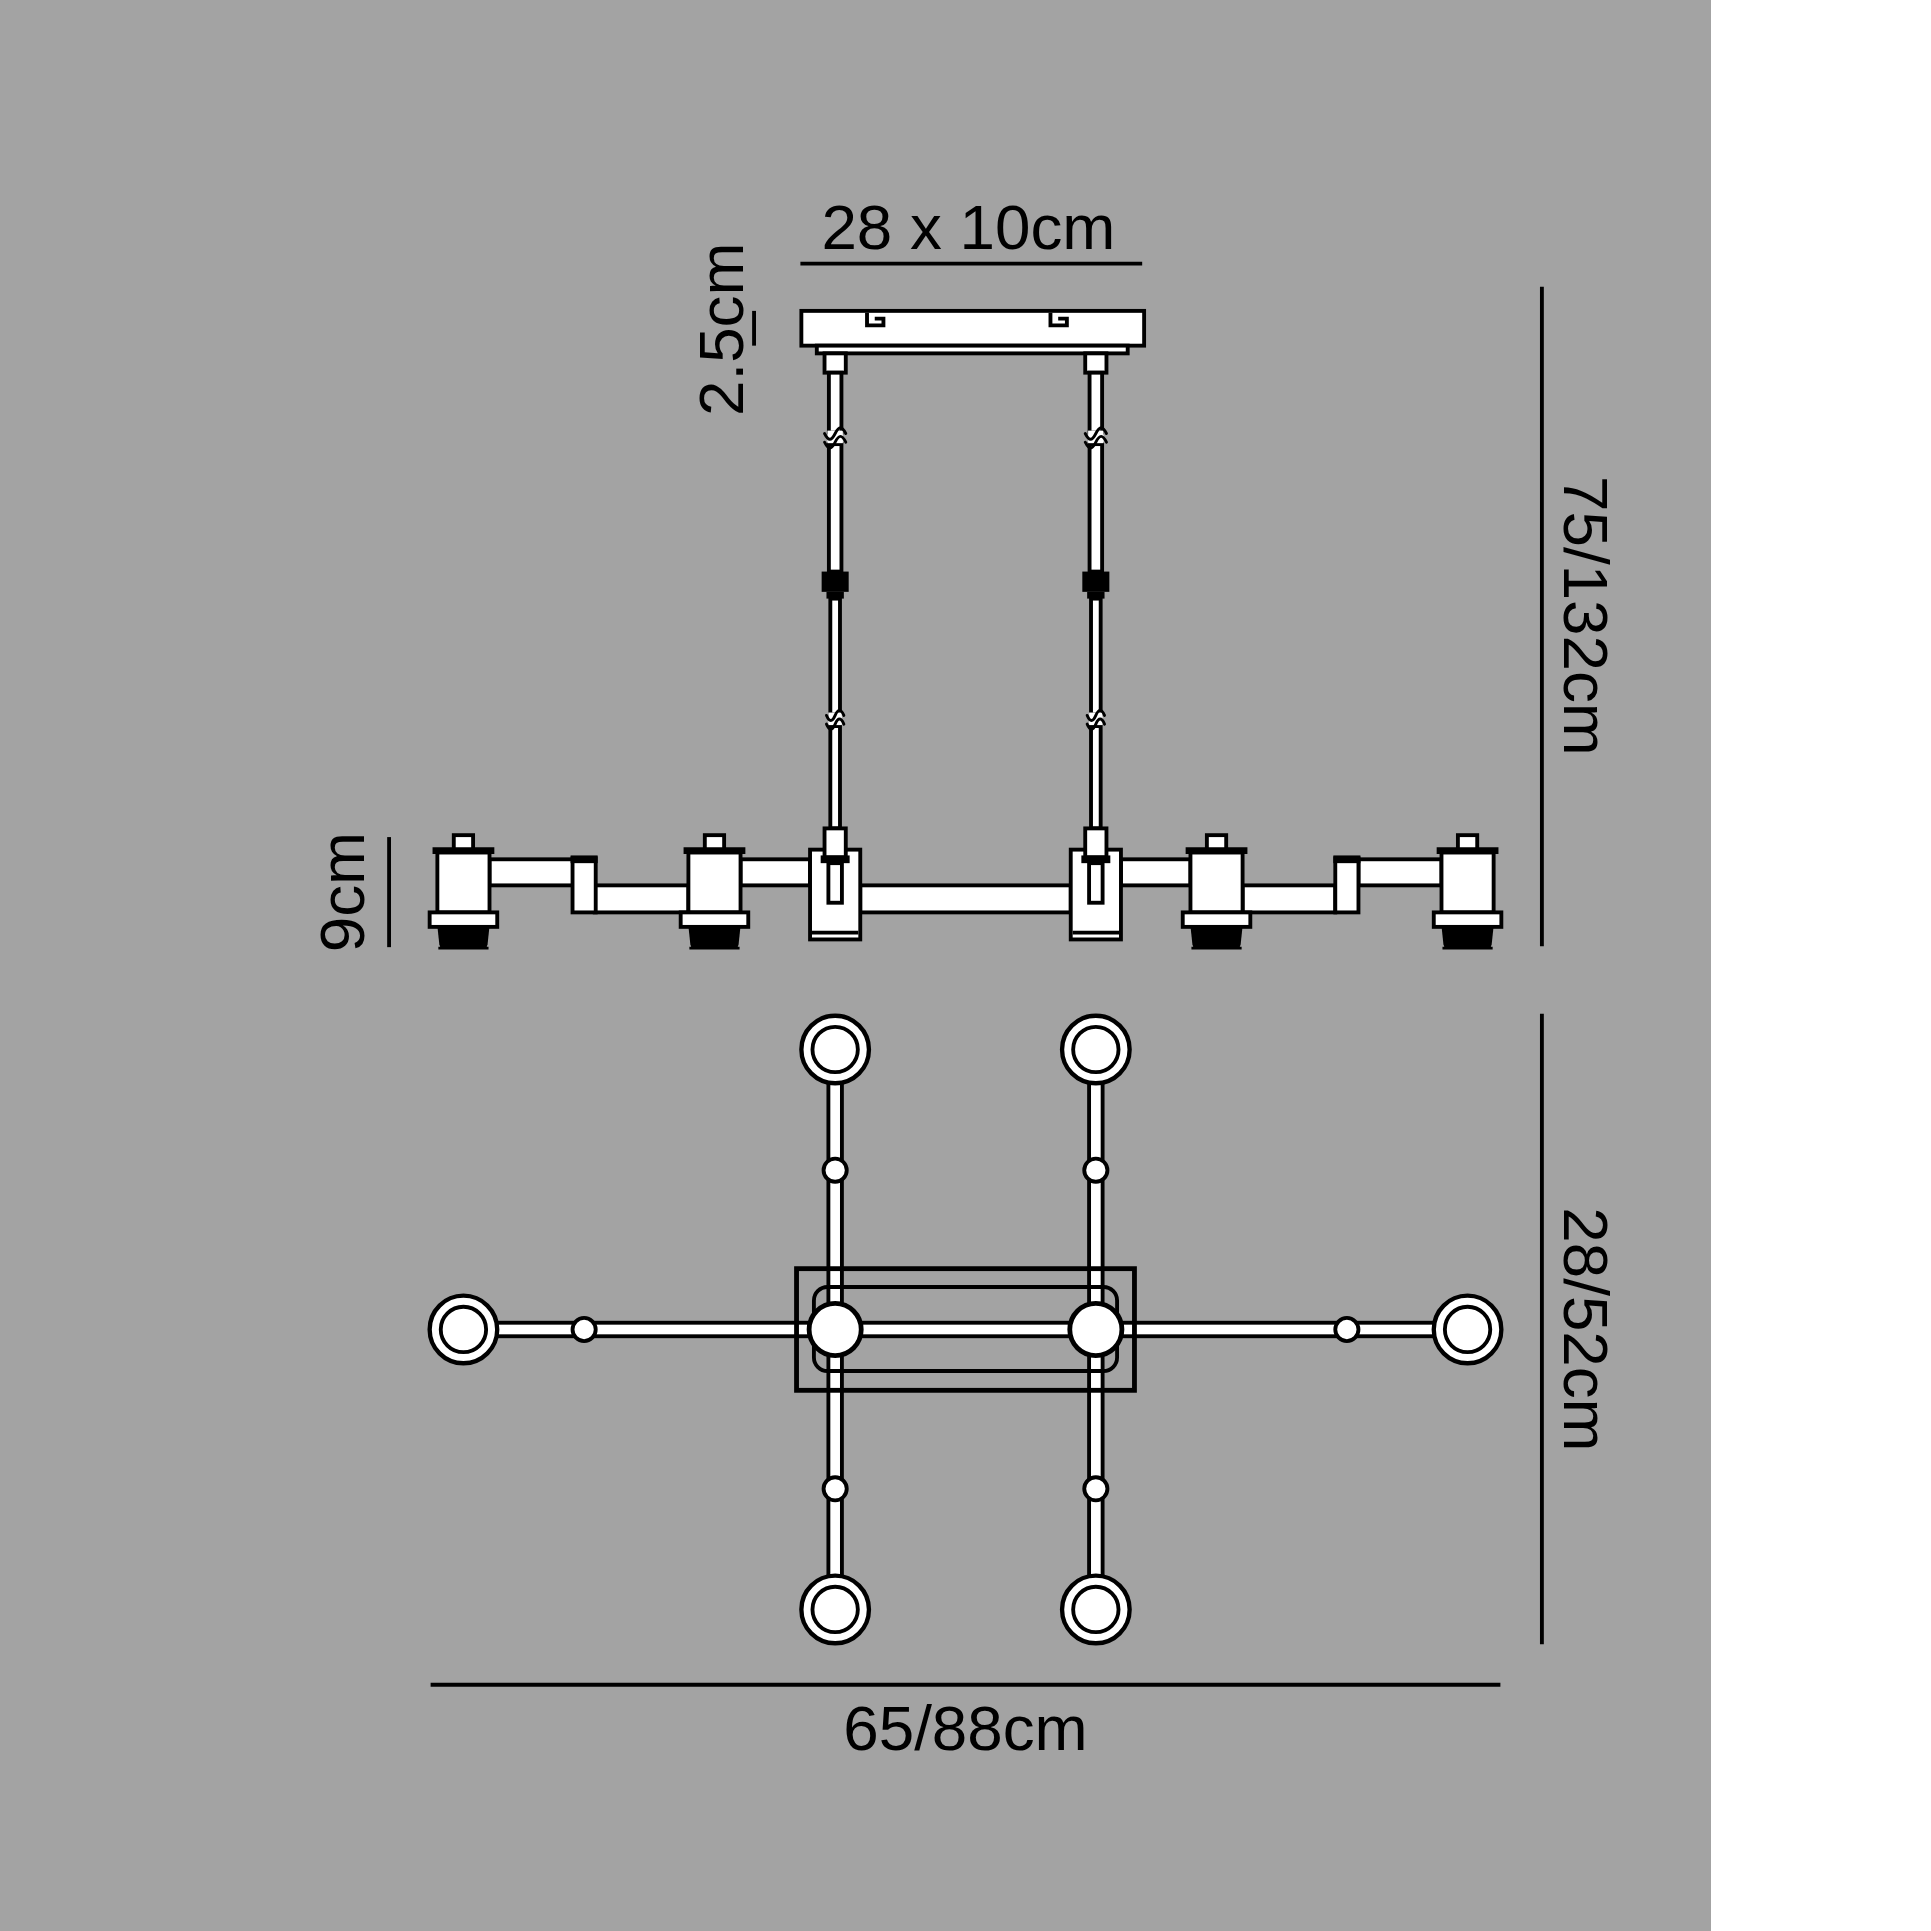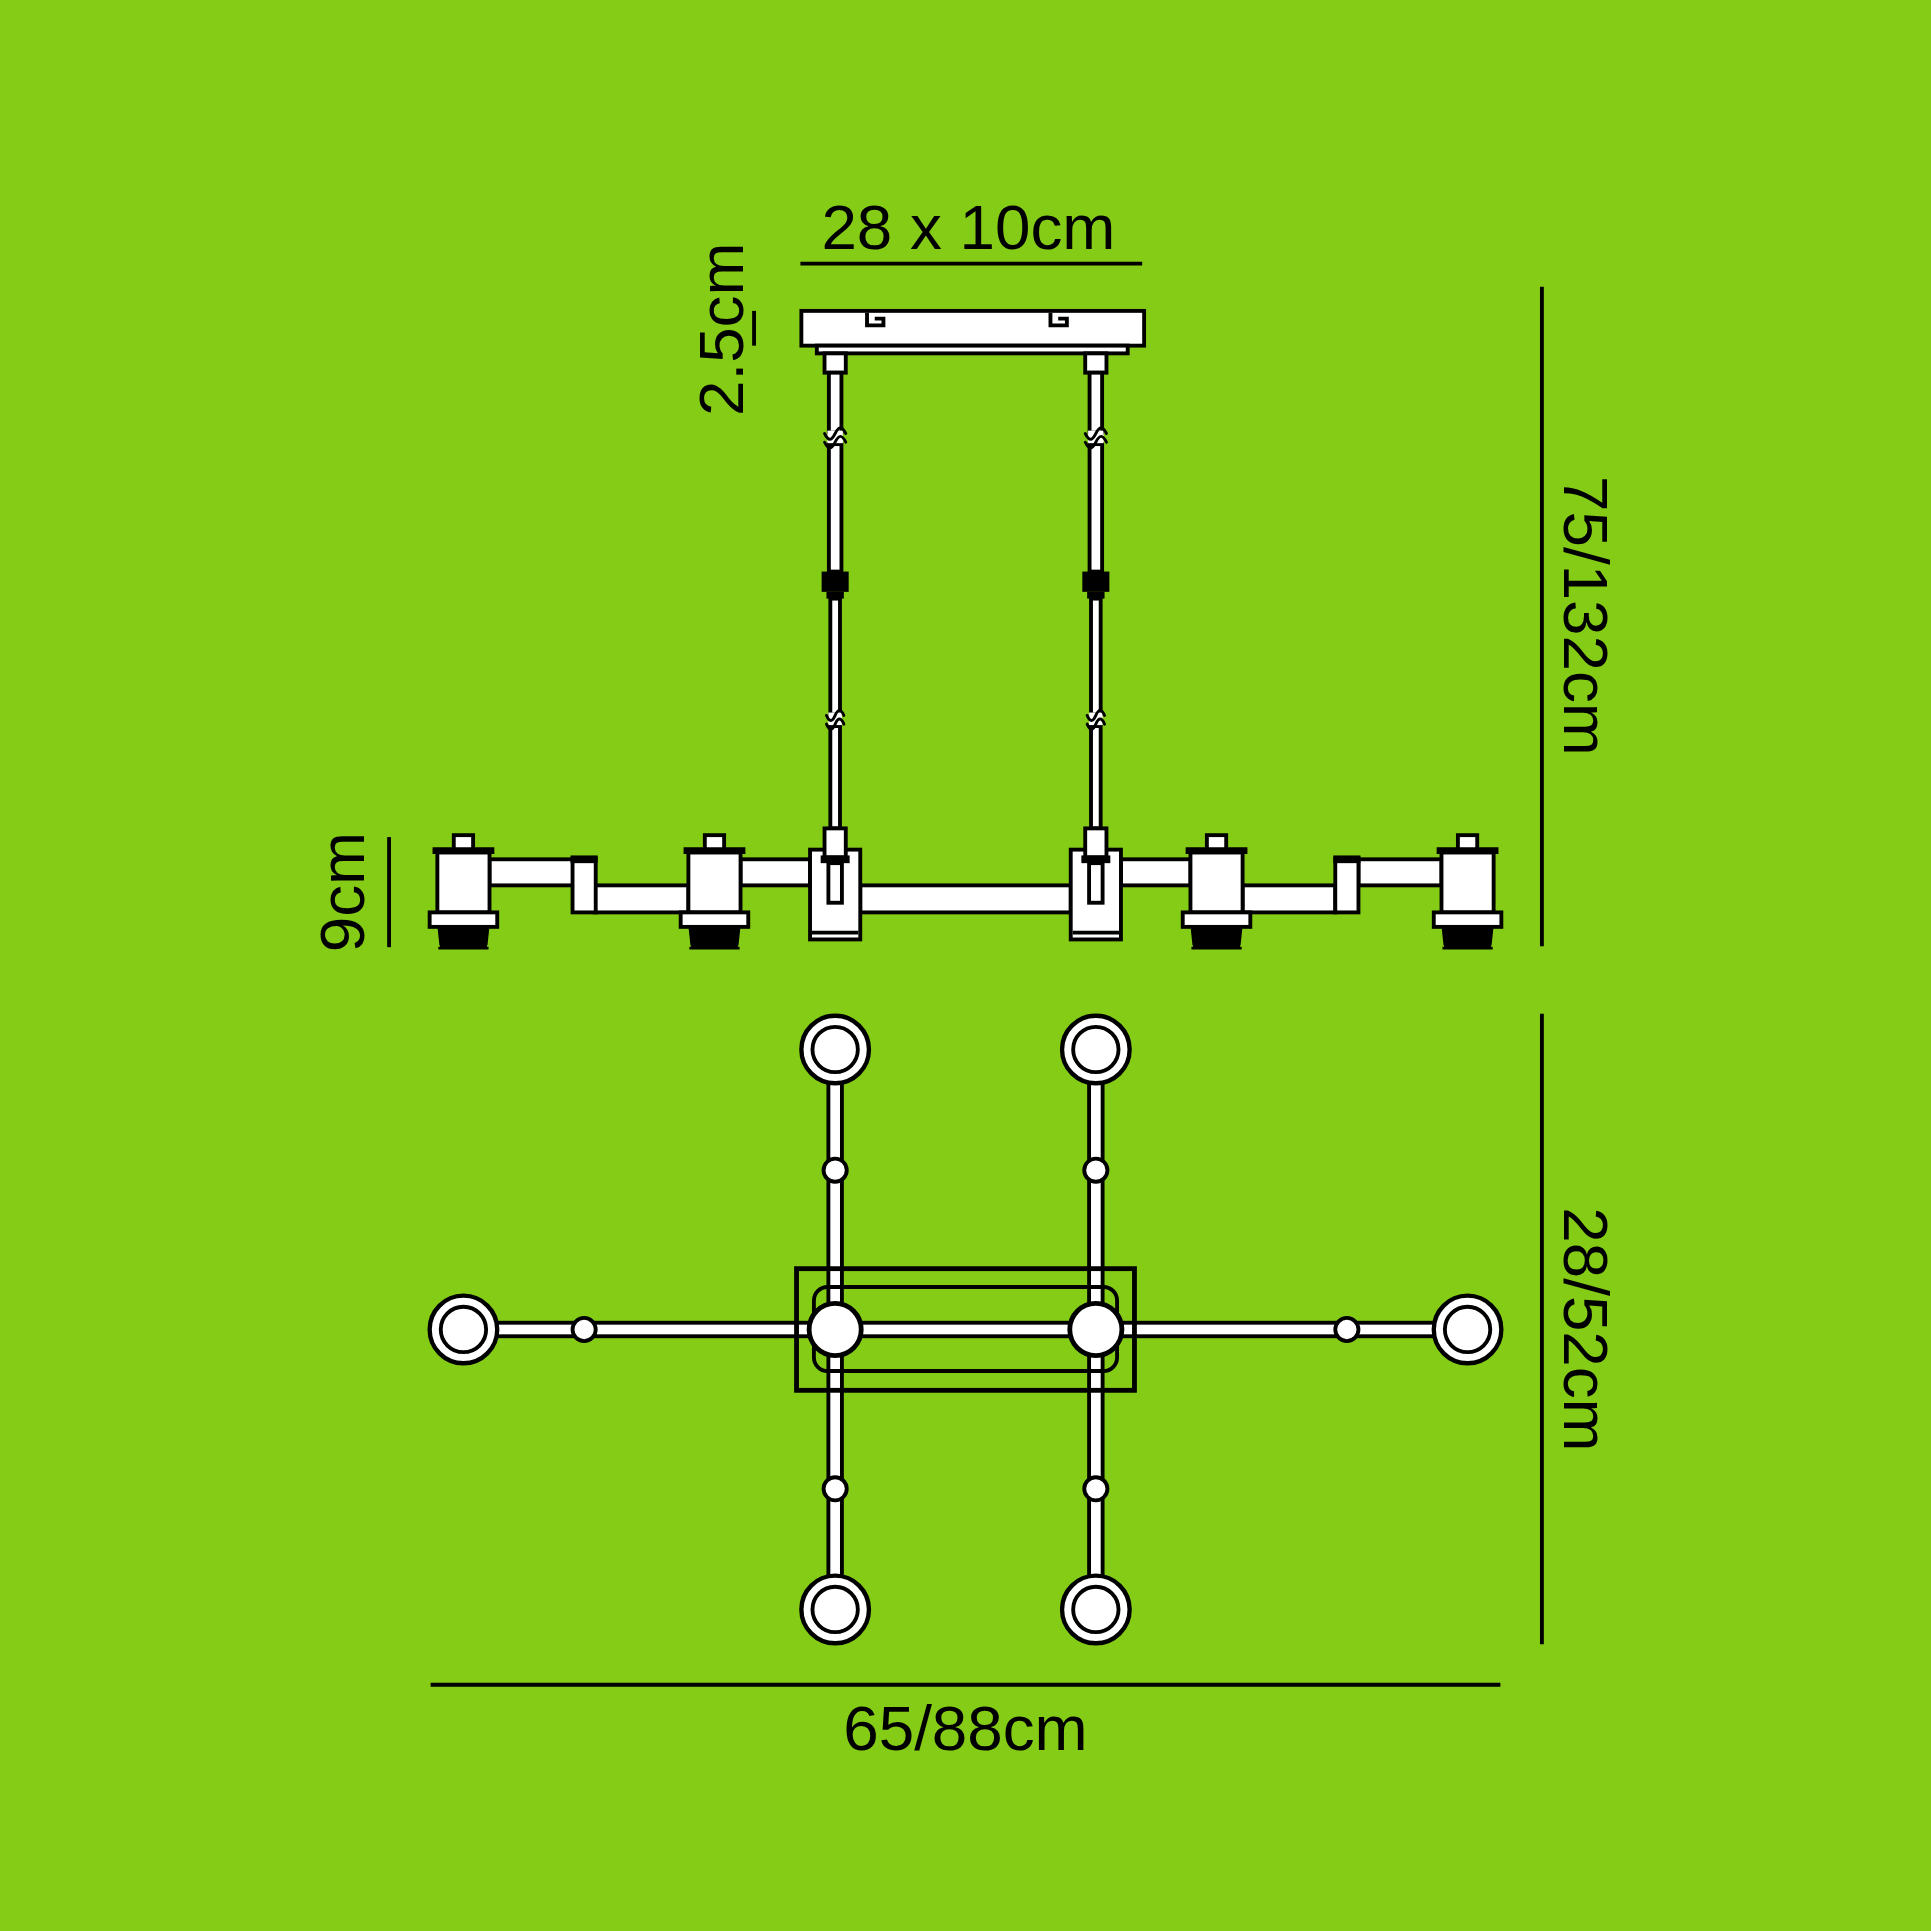--- a/index.html
+++ b/index.html
@@ -1,16 +1,16 @@
 <!DOCTYPE html>
 <html><head>
 <meta charset="utf-8">
 <style>
   html,body{margin:0;padding:0;background:#ffffff;}
-  .canvas{position:relative;width:1931px;height:1931px;background:#84cc16;overflow:hidden;}
+  .canvas{position:relative;width:1711px;height:1931px;background:#a3a3a3;overflow:hidden;}
   svg{display:block;width:1931px;height:1931px;}
   .ln{stroke:#000000;fill:none;stroke-width:4;}
   .wf{stroke:#000000;fill:#ffffff;stroke-width:4;}
   .bk{fill:#000000;stroke:none;}
   .dim{stroke:#000000;stroke-width:4;fill:none;}
   text{font-family:"Liberation Sans","DejaVu Sans",sans-serif;font-size:66px;fill:#000000;}
 </style>
 </head>
 <body>
 

